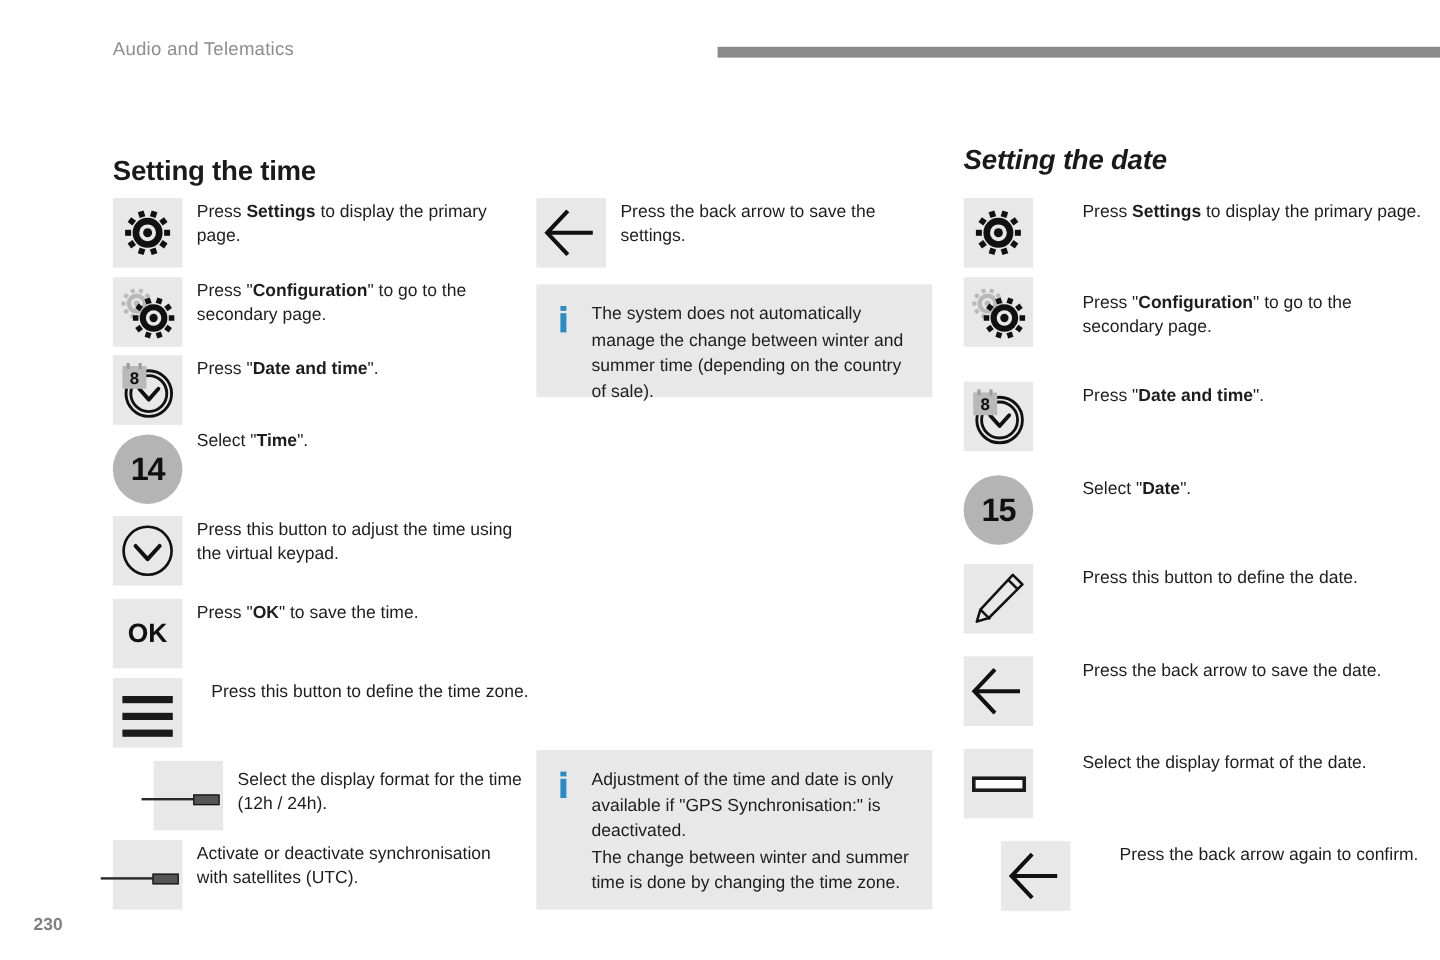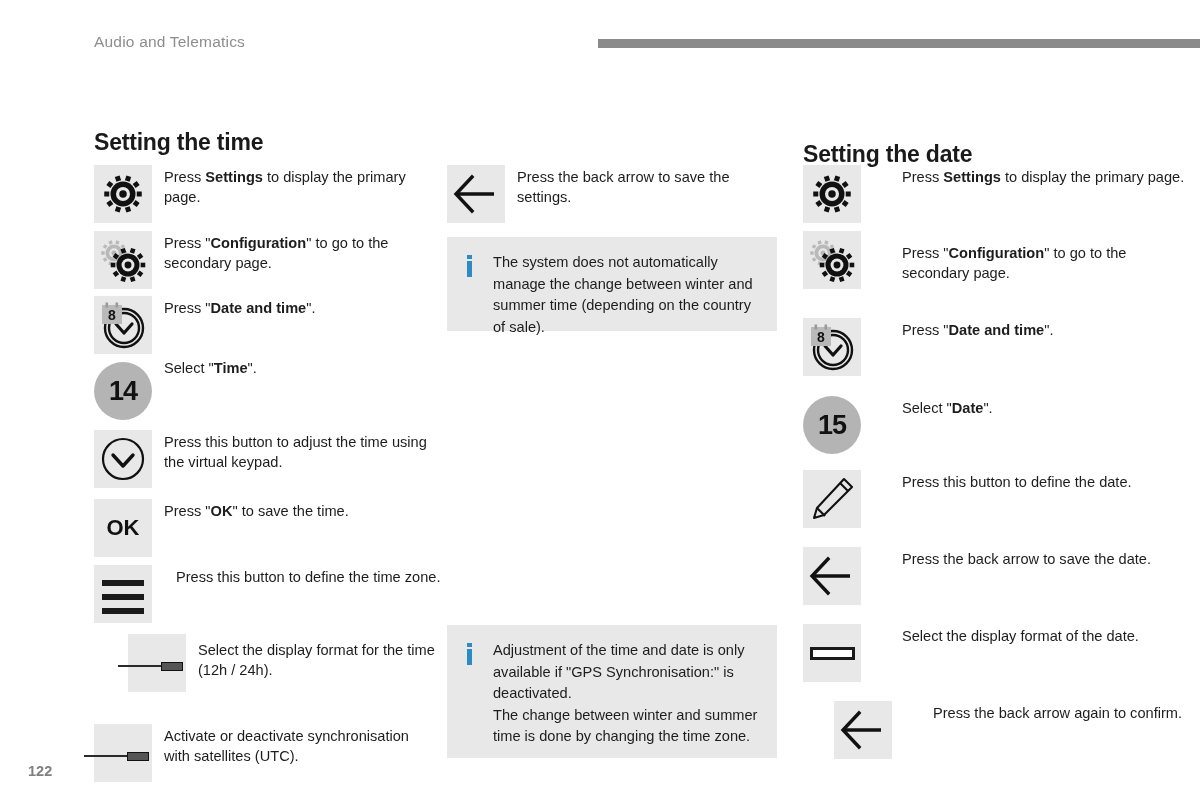--- a/index.html
+++ b/index.html
@@ -19,21 +19,21 @@
   .hdr-bar {
     position: absolute; left: 598px; top: 39px;
     width: 602px; height: 9px; background: #8a8a8a;
   }
 
   .sec-title {
     position: absolute; font-size: 23px; font-weight: bold;
     color: #1a1a1a; letter-spacing: -.2px;
   }
   .sec-title.t1 { left: 94px;  top: 129px; }
-  .sec-title.t2 { left: 803px; top: 141px; }
+  .sec-title.t2 { left: 803px; top: 120px; font-style: italic; }
 
   
   .row { position: absolute; display: flex; align-items: flex-start; }
   .icon-box {
     width: 58px; height: 58px; flex: 0 0 58px;
     background: #e8e8e8;
     position: relative;
   }
   .icon-box.plain { background: transparent; }
   .row-text {
@@ -210,21 +210,21 @@
       </div>
       <div class="row" style="left: 94px; top: 634px; padding-left: 34px;">
         <div class="icon-box">
           <div class="slider">
         <span class="track"></span>
             <span class="knob"></span>
           </div>
         </div>
         <div class="row-text" style="width: 270px; margin-left: 12px; margin-top: 4px;">Select the display format for the time (12h / 24h).</div>
       </div>
-      <div class="row" style="left: 94px; top: 700px; margin-top: 24px;">
+      <div class="row" style="left: 94px; top: 700px;">
         <div class="icon-box">
           <div class="slider">
         <span class="track"></span>
             <span class="knob"></span>
           </div>
         </div>
         <div class="row-text" style="width: 270px; margin-left: 12px;">Activate or deactivate synchronisation with satellites (UTC).</div>
       </div>
       <div class="row" style="left: 447px; top: 165px;">
         <div class="icon-box">
@@ -353,14 +353,14 @@
         <div class="icon-box">
           <svg class="glyph" viewBox="0 0 58 58">
         <path d="M47 29 L10 29" stroke="#111" stroke-width="3.4" stroke-linecap="butt"></path>
         <path d="M25 12 L9 29 L25 46" fill="none" stroke="#111" stroke-width="3.4" stroke-linecap="square" stroke-linejoin="miter"></path>
       </svg>
         </div>
         <div class="row-text" style="width: 290px; margin-left: 41px;">Press the back arrow again to confirm.</div>
       </div>
     </div>
 
-  <div class="pageno">122</div>
+  <div class="pageno">230</div>
 </div>
 
 </body></html>

